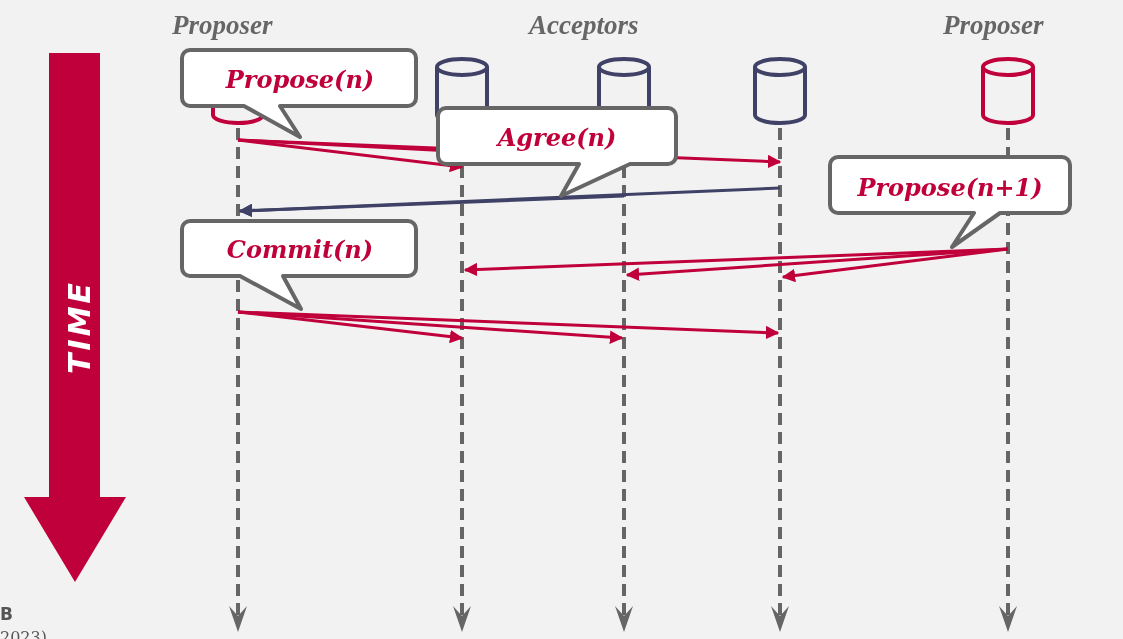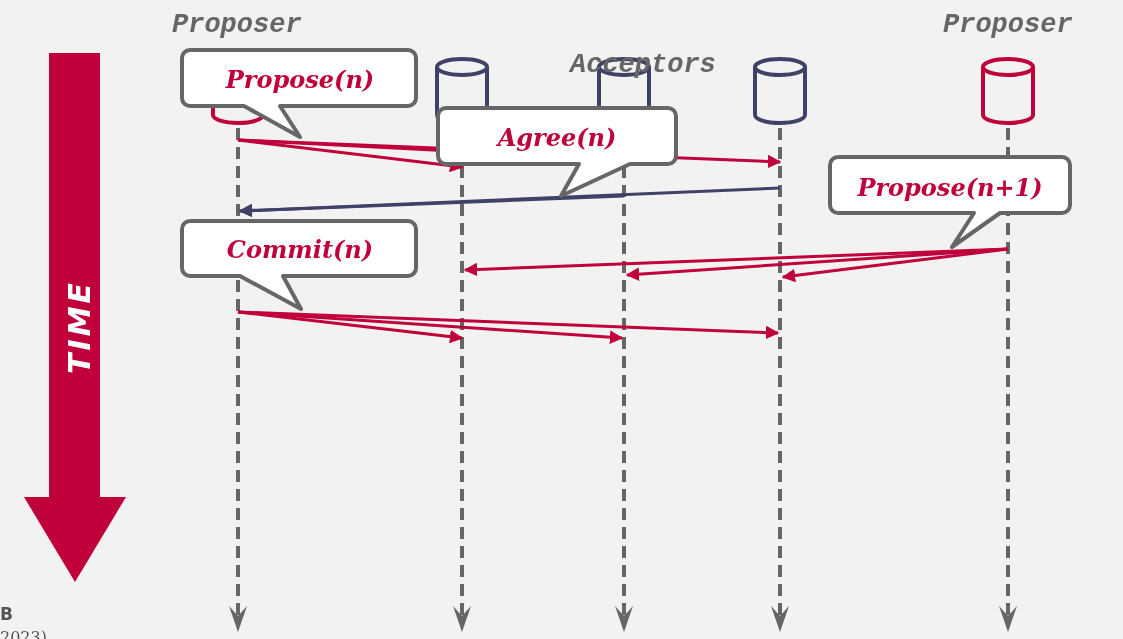--- a/index.html
+++ b/index.html
@@ -1,18 +1,18 @@
 <!DOCTYPE html>
 <html><head>
 <meta charset="utf-8">
 <style>
   html,body{margin:0;padding:0;}
   body{width:1123px;height:639px;background:#f2f2f2;position:relative;overflow:hidden;font-family:"Liberation Serif",serif;}
   #diagram{position:absolute;left:0;top:0;width:1123px;height:639px;}
-  .role-label{position:absolute;top:10px;font-family:Liberation Mono, monospace;font-style:italic;font-weight:bold;font-size:27px;color:#666666;white-space:nowrap;}
+  .role-label{position:absolute;top:10px;font-family:Liberation Serif, serif;font-style:italic;font-weight:bold;font-size:27px;color:#666666;white-space:nowrap;}
   .bubble-text{font-family:"DejaVu Serif","Liberation Serif",serif;font-style:italic;font-weight:bold;font-size:24px;fill:#c0003a;}
   .time-label{font-family:"DejaVu Sans","Liberation Sans",sans-serif;font-weight:bold;font-style:italic;font-size:30px;fill:#ffffff;letter-spacing:3px;}
   .footer{position:absolute;left:0;top:604px;font-family:"DejaVu Sans","Liberation Sans",sans-serif;color:#555;}
   .footer .f1{font-size:17px;font-weight:bold;position:absolute;left:0;top:0;white-space:nowrap;}
   .footer .f2{font-size:16px;position:absolute;left:0;top:24px;white-space:nowrap;font-family:"DejaVu Serif","Liberation Serif",serif;}
 </style>
 </head>
 <body>
 
 <svg id="diagram" width="1123" height="639" viewBox="0 0 1123 639" xmlns="http://www.w3.org/2000/svg">
@@ -106,19 +106,19 @@
     <text class="bubble-text" x="950" y="196" text-anchor="middle">Propose(n+1)</text>
   </g>
 
   <g>
     <path d="M190,221 H408 a8,8 0 0 1 8,8 V268 a8,8 0 0 1 -8,8 H283 L301,309 L240,276 H190 a8,8 0 0 1 -8,-8 V229 a8,8 0 0 1 8,-8 z" fill="#ffffff" stroke="#666666" stroke-width="4" stroke-linejoin="round"></path>
     <text class="bubble-text" x="300" y="258" text-anchor="middle">Commit(n)</text>
   </g>
 </svg>
 
 <div class="role-label" style="left:172px;">Proposer</div>
-<div class="role-label" style="left:570px;margin-top:40px;">Acceptors</div>
+<div class="role-label" style="left:529px;">Acceptors</div>
 <div class="role-label" style="left:943px;">Proposer</div>
 
 <div class="footer">
   <span class="f1">B</span>
   <span class="f2">2023)</span>
 </div>
 
 </body></html>

